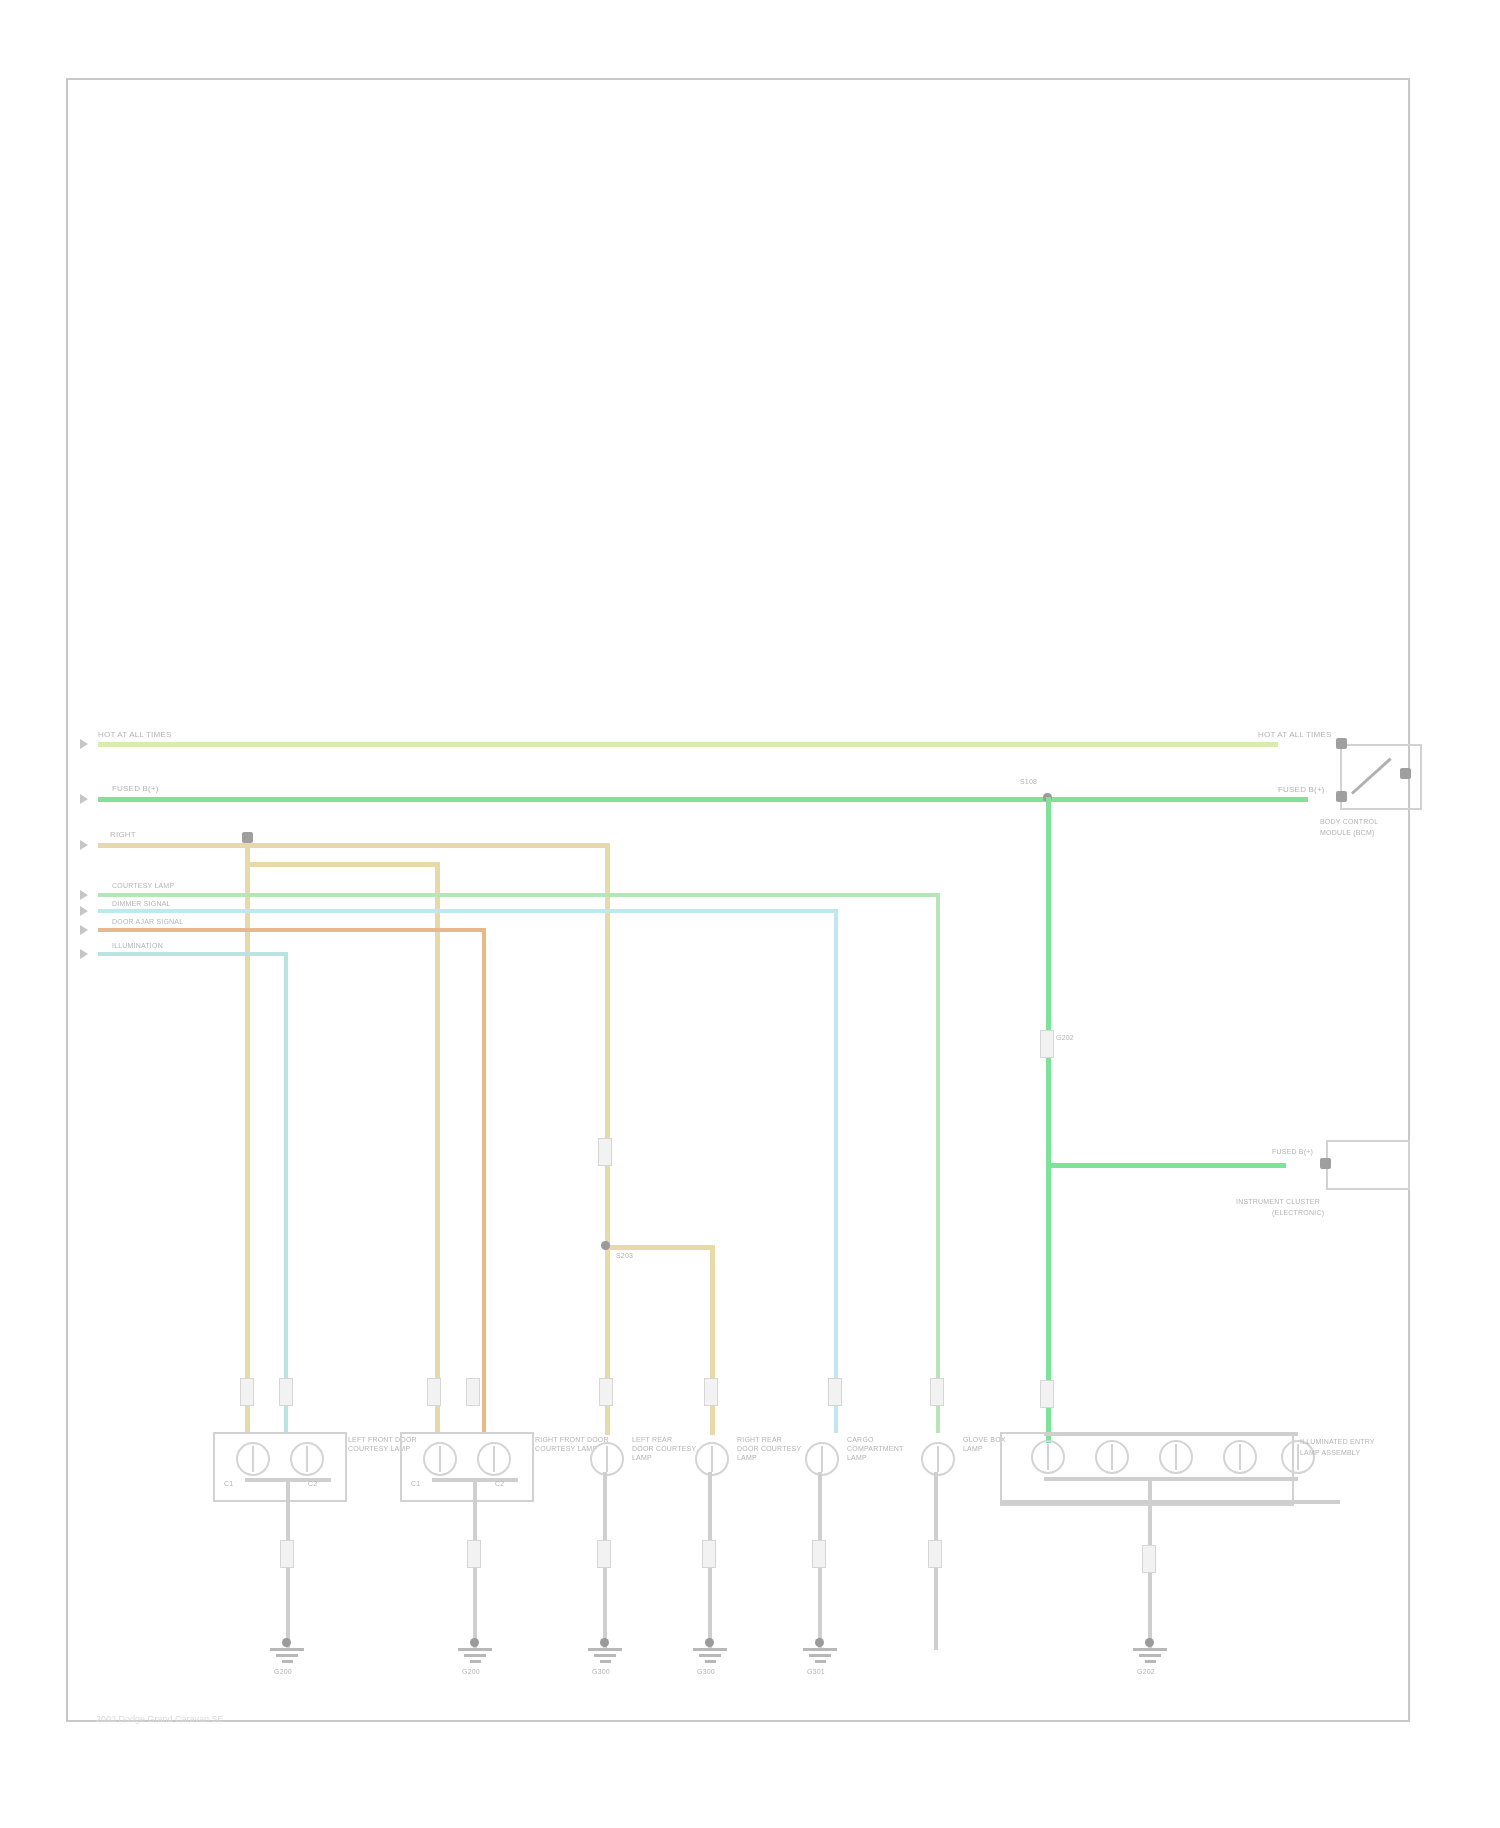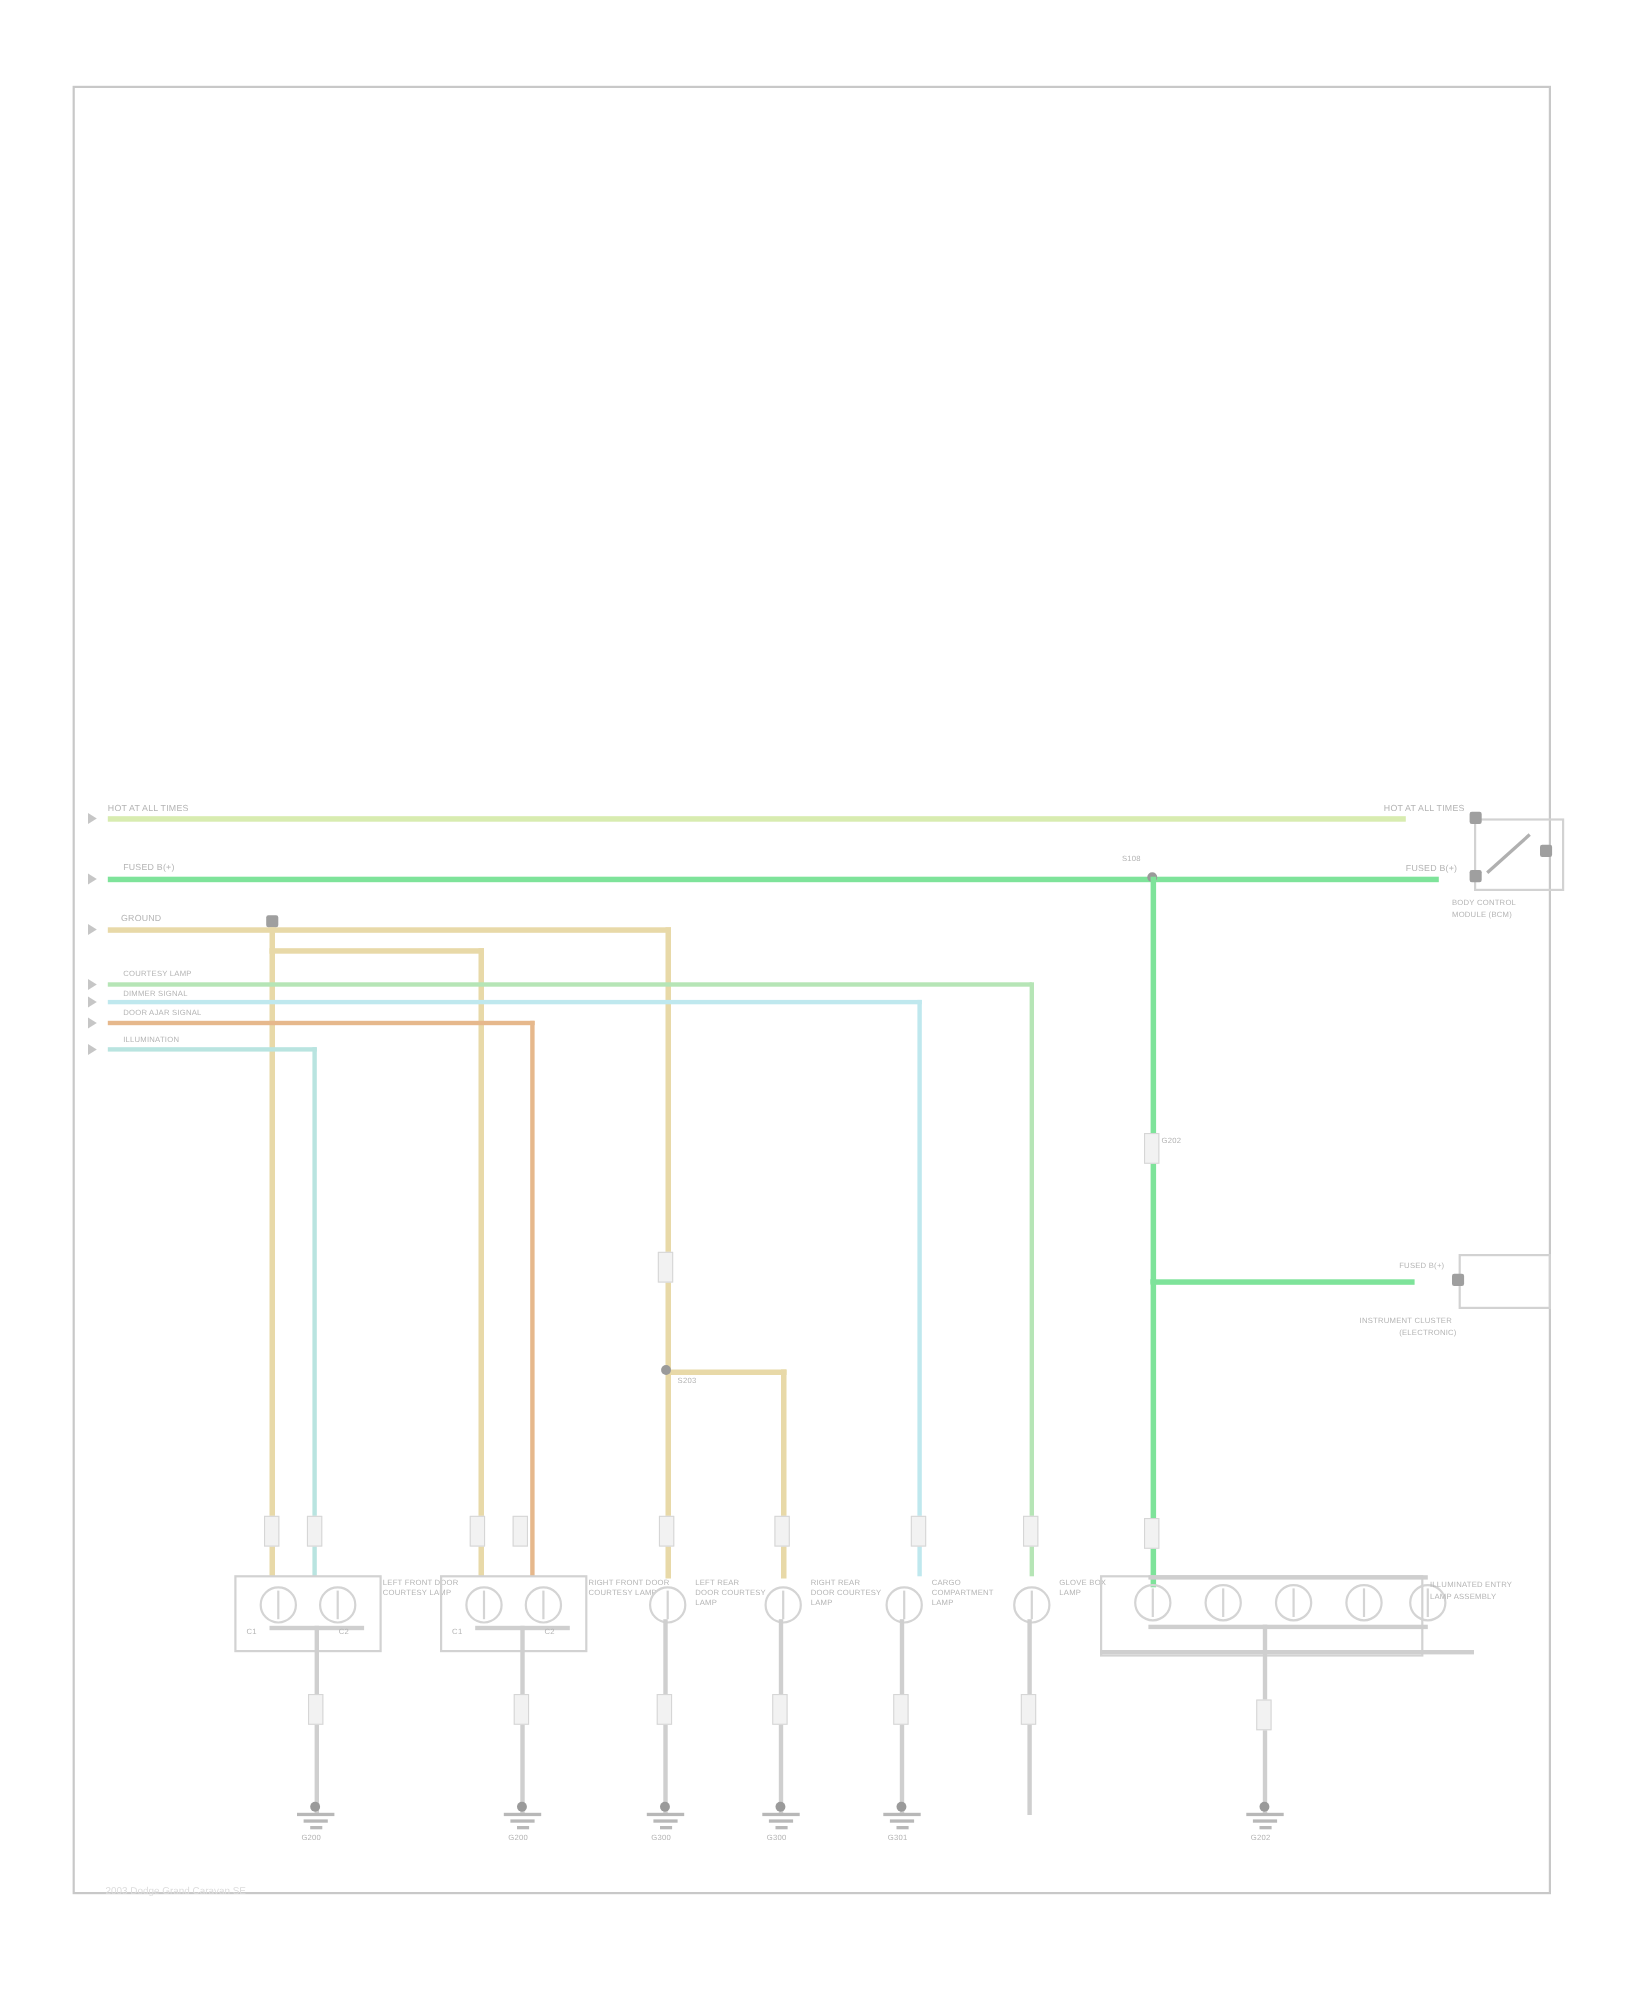--- a/index.html
+++ b/index.html
@@ -79,21 +79,21 @@
 
   <div class="wire v" style="left:1046px;top:797px;height:370px;background:#7ee39a;width:5px;"></div>
   <div class="wire h" style="left:1046px;top:1163px;width:240px;background:#7ee39a;height:5px;"></div>
   <div class="pin" style="left:1040px;top:1030px;"></div>
   <div class="lbl xs" style="left:1056px;top:1034px;">G202</div>
 
   <div class="wire v" style="left:1046px;top:1163px;height:280px;background:#7ee39a;width:5px;"></div>
   <div class="pin" style="left:1040px;top:1380px;"></div>
 
   <div class="pconn" style="left:80px;top:840px;"></div>
-  <div class="lbl" style="left:110px;top:830px;">GROUND</div>
+  <div class="lbl" style="left:110px;top:830px;">RIGHT</div>
   <div class="wire h" style="left:98px;top:843px;width:512px;background:#e8d9a8;height:5px;"></div>
 
   <div class="term" style="left:242px;top:832px;"></div>
 
   <div class="wire v" style="left:245px;top:843px;height:590px;background:#e8d9a8;width:5px;"></div>
 
   <div class="wire h" style="left:245px;top:862px;width:195px;background:#e8d9a8;height:5px;"></div>
   <div class="wire v" style="left:435px;top:862px;height:571px;background:#e8d9a8;width:5px;"></div>
 
   <div class="wire v" style="left:605px;top:843px;height:405px;background:#e8d9a8;width:5px;"></div>

